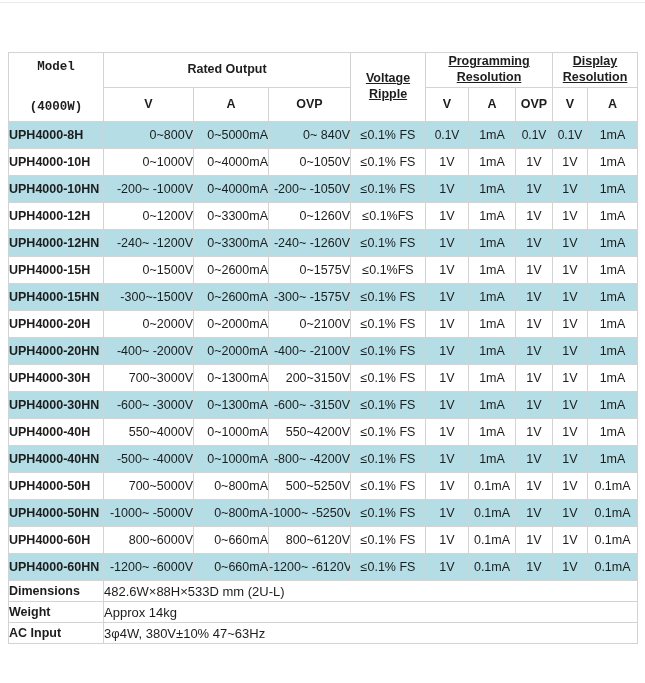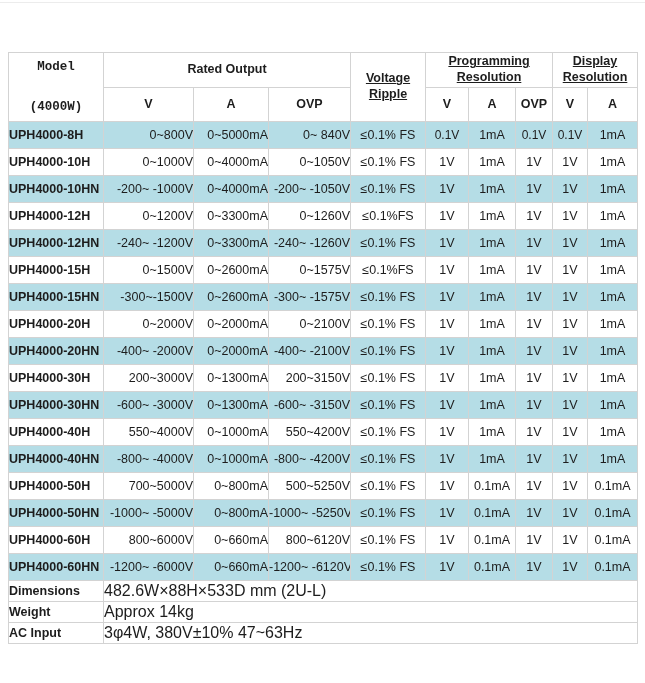--- a/index.html
+++ b/index.html
@@ -70,21 +70,21 @@
   tbody tr.info-row { height: 21px; }
   td.info-label {
     font-weight: bold;
     text-align: left;
     padding-left: 8px;
     font-size: 12.5px;
   }
   td.info-value {
     text-align: left;
     padding-left: 10px;
-    font-size: 16px;
+    font-size: 13px;
   }
 </style>
 </head>
 <body>
 
 <div class="page">
   <div class="top-rule"></div>
 
   <table class="spec">
     <colgroup>
@@ -234,21 +234,21 @@
           <td class="left">-400~ -2100V</td>
           <td class="center">≤0.1% FS</td>
           <td class="center">1V</td>
           <td class="center">1mA</td>
           <td class="center">1V</td>
           <td class="center">1V</td>
           <td class="center">1mA</td>
         </tr>
         <tr class="spec-row">
           <td class="model">UPH4000-30H</td>
-          <td class="left">200~3000V</td>
+          <td class="left">700~3000V</td>
           <td class="left">0~1300mA</td>
           <td class="left">200~3150V</td>
           <td class="center">≤0.1% FS</td>
           <td class="center">1V</td>
           <td class="center">1mA</td>
           <td class="center">1V</td>
           <td class="center">1V</td>
           <td class="center">1mA</td>
         </tr>
         <tr class="spec-row hl">
@@ -270,21 +270,21 @@
           <td class="left">550~4200V</td>
           <td class="center">≤0.1% FS</td>
           <td class="center">1V</td>
           <td class="center">1mA</td>
           <td class="center">1V</td>
           <td class="center">1V</td>
           <td class="center">1mA</td>
         </tr>
         <tr class="spec-row hl">
           <td class="model">UPH4000-40HN</td>
-          <td class="left">-800~ -4000V</td>
+          <td class="left">-500~ -4000V</td>
           <td class="left">0~1000mA</td>
           <td class="left">-800~ -4200V</td>
           <td class="center">≤0.1% FS</td>
           <td class="center">1V</td>
           <td class="center">1mA</td>
           <td class="center">1V</td>
           <td class="center">1V</td>
           <td class="center">1mA</td>
         </tr>
         <tr class="spec-row">

